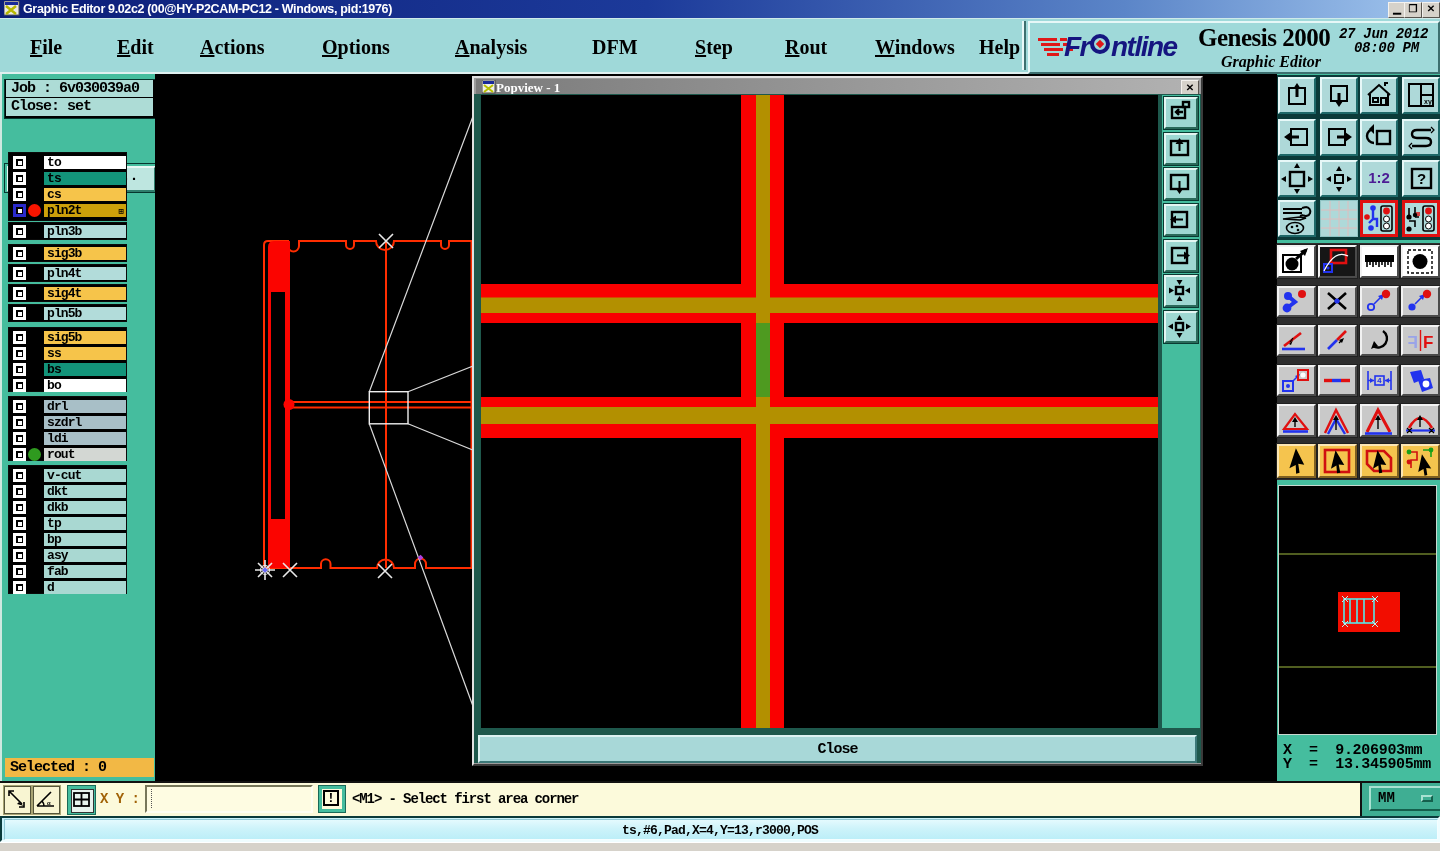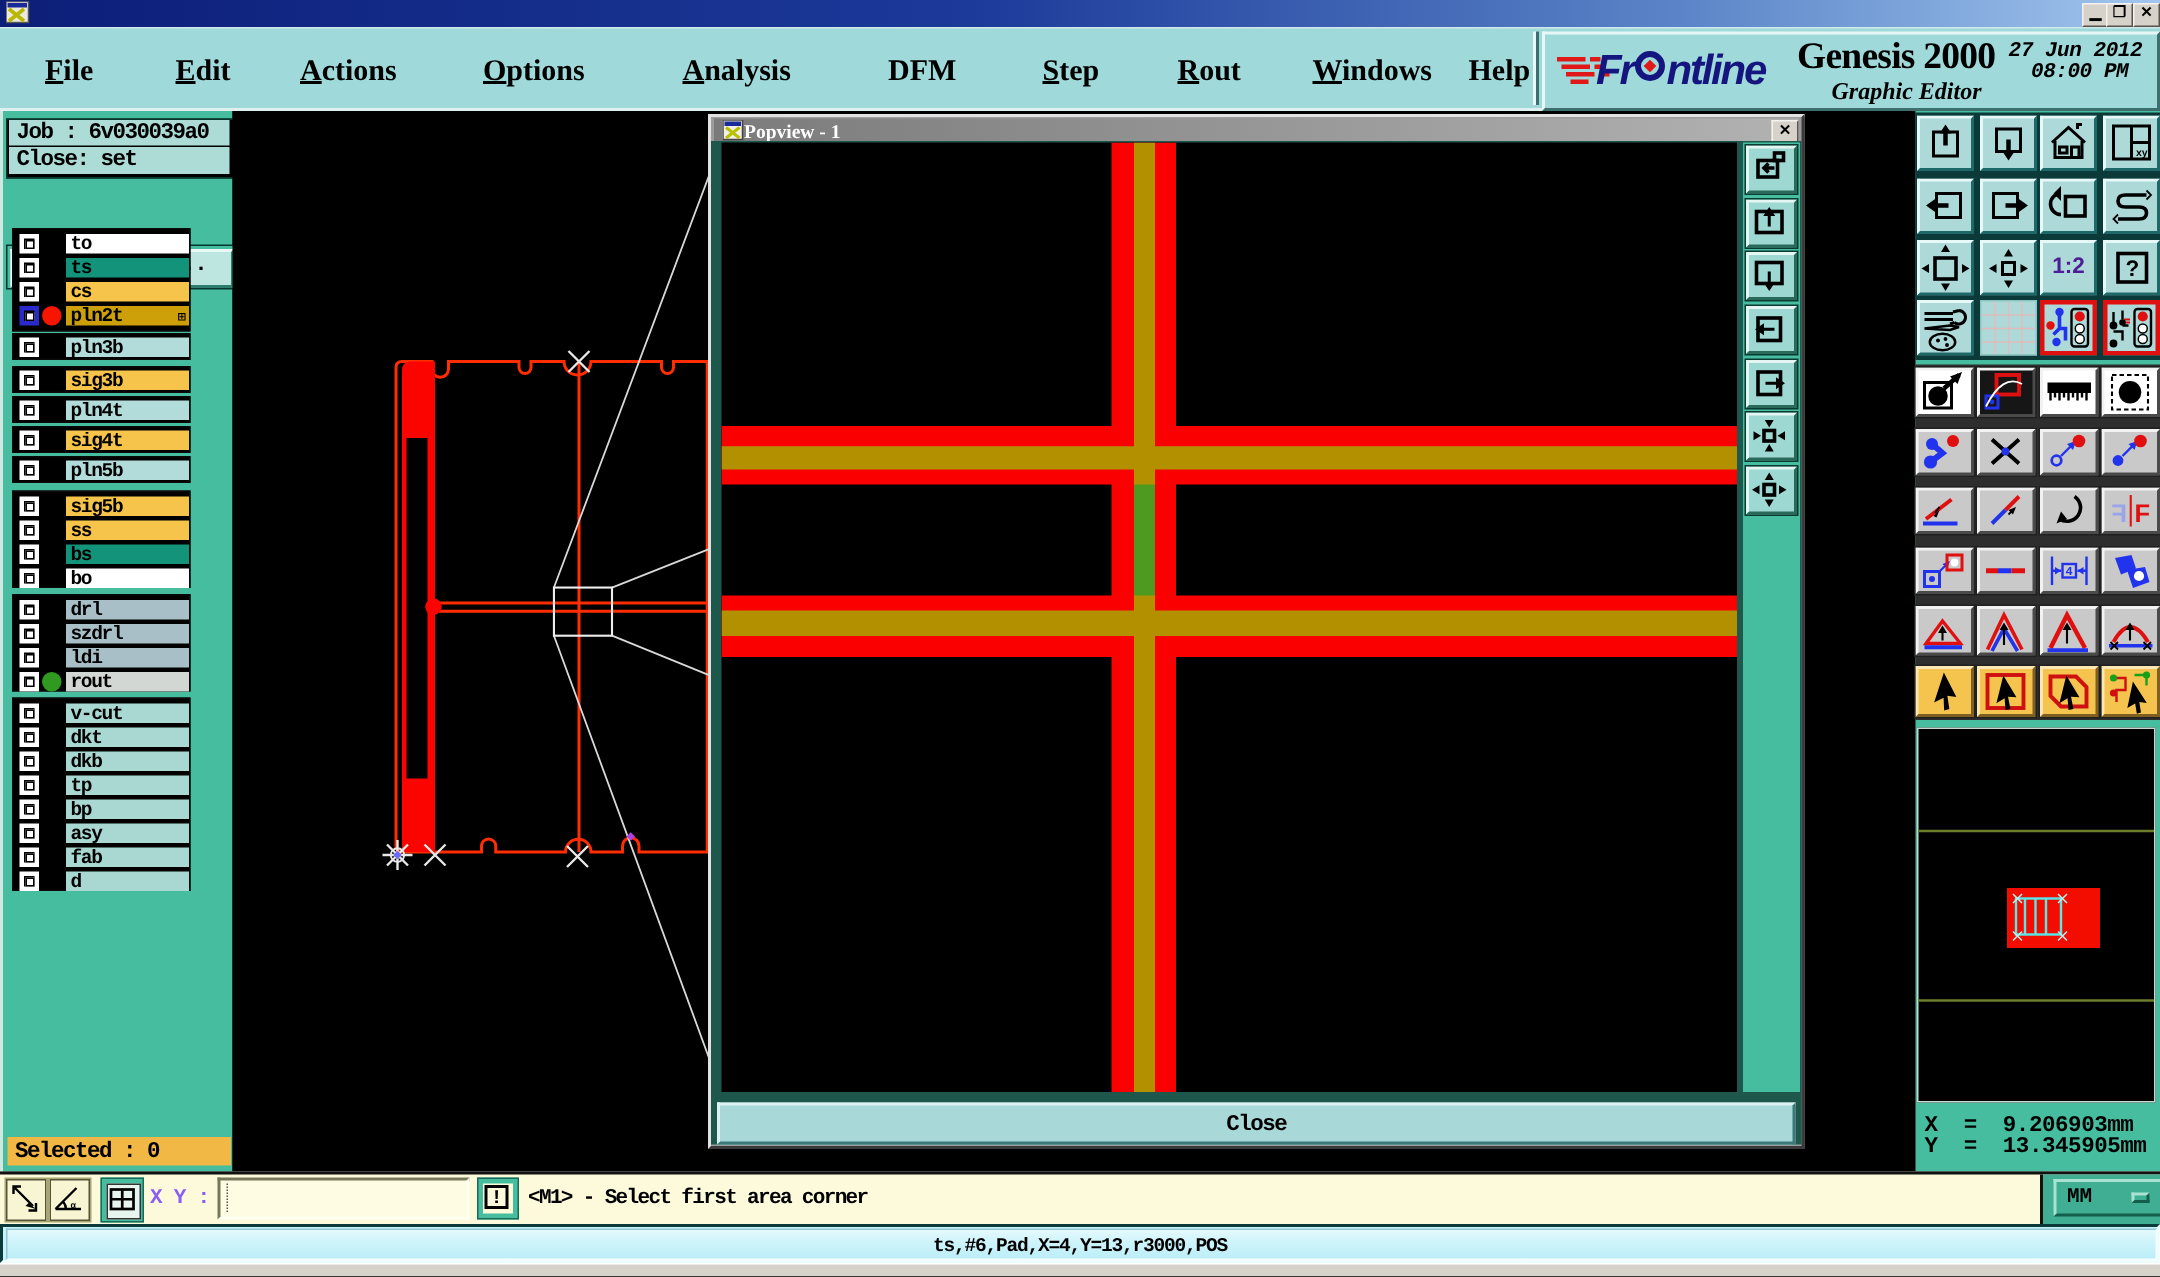--- a/index.html
+++ b/index.html
@@ -67,20 +67,21 @@
 #statusbar .in{left:2px;top:1px;width:1432px;height:19px;background:linear-gradient(180deg,#e4fafe 0%,#cdf3fa 45%,#bceef8 100%);border:1px solid;border-color:#8fc7d4 #f4feff #f4feff #8fc7d4;}
 #gstrip{left:0;top:842px;width:1440px;height:9px;background:#d6d2ca;border-top:1px solid #fff;box-sizing:border-box;}
 </style></head>
 <body>
 <div class="a" id="title">
  <svg class="a" style="left:4px;top:1px" width="16" height="15">
       <rect x="0" y="0" width="15" height="14" fill="#ece9e2" stroke="#555"></rect>
       <rect x="1" y="1" width="13" height="3" fill="#1a2a9a"></rect>
       <path d="M2 5 L12 13 M12 5 L2 13" stroke="#b8b800" stroke-width="2.5"></path>
     </svg>
+ <div class="a txt">Graphic Editor 9.02c2 (00@HY-P2CAM-PC12 - Windows, pid:1976)</div>
  <div class="a tbtn" style="left:1388px;">▁</div>
  <div class="a tbtn" style="left:1404px;">❐</div>
  <div class="a tbtn" style="left:1422px;">✕</div>
 </div>
 <div class="a" id="menubar">
  <div class="a mi" style="left:30px"><u>F</u>ile</div>
  <div class="a mi" style="left:117px"><u>E</u>dit</div>
  <div class="a mi" style="left:200px"><u>A</u>ctions</div>
  <div class="a mi" style="left:322px"><u>O</u>ptions</div>
  <div class="a mi" style="left:455px"><u>A</u>nalysis</div>
@@ -588,21 +589,21 @@
       </svg></div>
  <div class="a" style="left:67px;top:2px;width:27px;height:28px;background:#45bd9e;border:1px solid #1a6a58;">
   <div class="a" style="left:3px;top:3px;width:21px;height:22px;background:#e8f4ee;border:1px solid #333;">
   <svg width="19" height="20">
           <g stroke="#000" stroke-width="1.8" fill="none">
             <rect x="2" y="3" width="15" height="13"></rect>
             <path d="M9.5,3 V16 M2,9.5 H17"></path>
           </g>
         </svg></div>
     </div>
- <div class="a" style="left:100px;top:8px;font-size:14px;font-weight:bold;color:#8b5cf6;letter-spacing:-0.5px;">X Y :</div>
+ <div class="a" style="left:100px;top:8px;font-size:14px;font-weight:bold;color:#a16207;letter-spacing:-0.5px;">X Y :</div>
  <div class="a" style="left:145px;top:2px;width:168px;height:28px;background:#fefce2;border:2px solid;border-color:#77775a #fffff2 #fffff2 #77775a;box-sizing:border-box;">
   <div class="a" style="left:4px;top:2px;width:1px;height:19px;border-left:1px dotted #555;"></div>
     </div>
  <div class="a" style="left:318px;top:2px;width:28px;height:28px;background:#45bd9e;border:1px solid #1a6a58;box-sizing:border-box;">
   <div class="a" style="left:3px;top:3px;width:20px;height:20px;background:#fdfbdc;">
    <div class="a" style="left:1px;top:1px;width:16px;height:16px;border:2px solid #000;font-size:13px;font-weight:bold;text-align:center;line-height:14px;color:#000;box-sizing:border-box;">!</div>
       </div>
     </div>
  <div class="a" style="left:352px;top:8px;font-size:14px;font-weight:bold;color:#000;letter-spacing:-1.1px;">&lt;M1&gt; - Select first area corner</div>
  <div class="a" id="mmbox">

